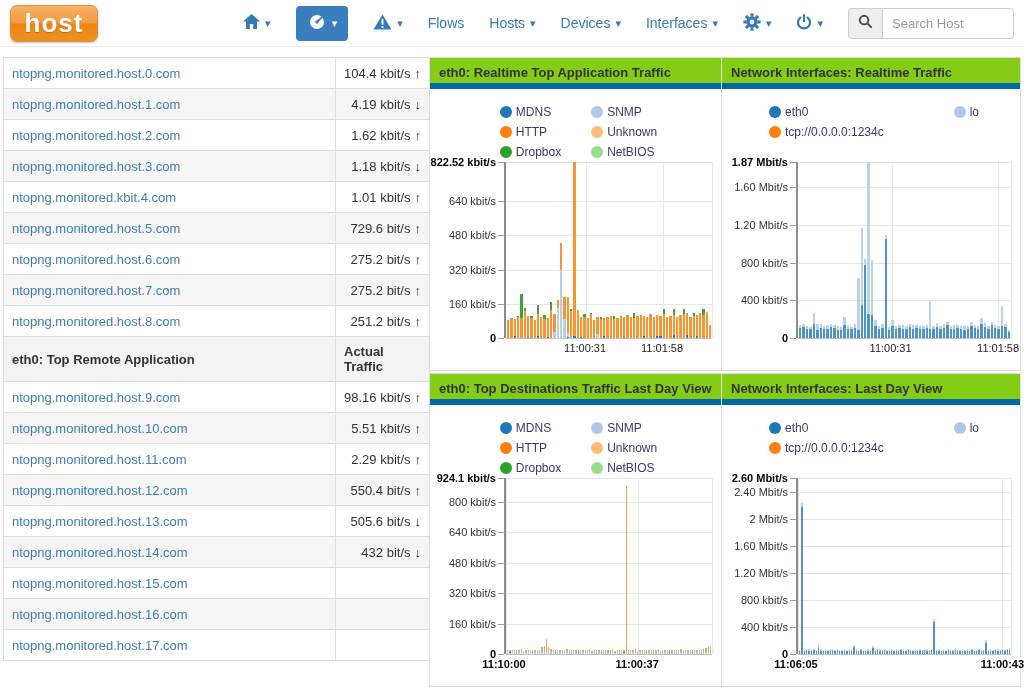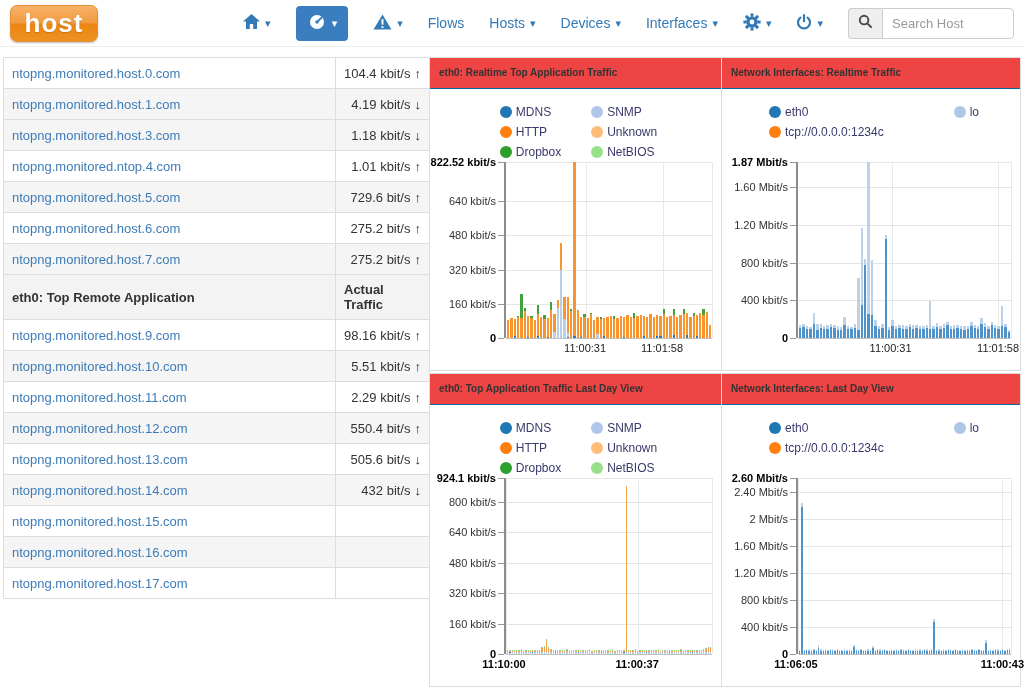--- a/index.html
+++ b/index.html
@@ -36,22 +36,22 @@
   .host-table tr.striped td { background:#f5f5f5; }
   .col-host { width:333px; }
   .col-val  { width:94px; }
   td.col-val { text-align:right; white-space:nowrap; color:#333; }
   .host-link { color:#3e7cb7; text-decoration:none; cursor:pointer; }
   .arrow { font-weight:bold; color:#111; margin-left:4px; font-size:13px; }
 
   
   .panel { border:1px solid #ddd; background:#fff; }
   .panel.top { margin-bottom:2px; }
-  .panel-head { height:31px; line-height:30px; padding-left:9px; background:#ef4444; border-bottom:1px solid #0369a1;
-                font-weight:bold; font-size:10px; color:#333; }
+  .panel-head { height:31px; line-height:30px; padding-left:9px; background:#84cc16; border-bottom:6px solid #0369a1;
+                font-weight:bold; font-size:13px; color:#333; }
   .chart-body { height:281px; padding:6px 0 0 6px; position:relative; }
   .legend { display:grid; grid-auto-flow:column; justify-content:center; align-items:center; margin-top:7px; height:58px; }
   .lgi { display:flex; align-items:center; font-size:12px; color:#39396b; }
   .dot { width:12px; height:12px; border-radius:50%; margin-right:4px; flex:none; }
   .plot-wrap { position:relative; height:176px; margin-top:2px; }
   .ylabels { position:absolute; left:0; top:0; bottom:0; width:62px; }
   .ylab { position:absolute; right:2px; transform:translateY(-50%); font-size:11px; color:#333; white-space:nowrap; }
   .ylab.b { font-weight:bold; color:#000; }
   .plot { position:absolute; left:68px; right:9px; top:0; bottom:0; border-left:2px solid #8c8c8c; }
   .grid-h { position:absolute; left:0; right:0; height:1px; background:#e5e5e5; z-index:1; }
@@ -166,39 +166,47 @@
     <table class="host-table">
       <tbody id="host-tbody">
           <tr>
             <td class="col-host"><a class="host-link">ntopng.monitored.host.0.com</a></td>
             <td class="col-val"><span class="tval">104.4 kbit/s</span><span class="arrow">↑</span></td>
           </tr>
           <tr class="striped">
             <td class="col-host"><a class="host-link">ntopng.monitored.host.1.com</a></td>
             <td class="col-val"><span class="tval">4.19 kbit/s</span><span class="arrow">↓</span></td>
           </tr>
+          <tr>
+            <td class="col-host"><a class="host-link">ntopng.monitored.host.2.com</a></td>
+            <td class="col-val"><span class="tval">1.62 kbit/s</span><span class="arrow">↑</span></td>
+          </tr>
           <tr class="striped">
             <td class="col-host"><a class="host-link">ntopng.monitored.host.3.com</a></td>
             <td class="col-val"><span class="tval">1.18 kbit/s</span><span class="arrow">↓</span></td>
           </tr>
           <tr>
-            <td class="col-host"><a class="host-link">ntopng.monitored.ntop.4.com</a></td>
+            <td class="col-host"><a class="host-link">ntopng.monitored.kbit.4.com</a></td>
             <td class="col-val"><span class="tval">1.01 kbit/s</span><span class="arrow">↑</span></td>
           </tr>
           <tr class="striped">
             <td class="col-host"><a class="host-link">ntopng.monitored.host.5.com</a></td>
             <td class="col-val"><span class="tval">729.6 bit/s</span><span class="arrow">↑</span></td>
           </tr>
           <tr>
             <td class="col-host"><a class="host-link">ntopng.monitored.host.6.com</a></td>
             <td class="col-val"><span class="tval">275.2 bit/s</span><span class="arrow">↑</span></td>
           </tr>
           <tr class="striped">
             <td class="col-host"><a class="host-link">ntopng.monitored.host.7.com</a></td>
             <td class="col-val"><span class="tval">275.2 bit/s</span><span class="arrow">↑</span></td>
+          </tr>
+          <tr>
+            <td class="col-host"><a class="host-link">ntopng.monitored.host.8.com</a></td>
+            <td class="col-val"><span class="tval">251.2 bit/s</span><span class="arrow">↑</span></td>
           </tr>
           <tr>
             <th class="col-host">eth0: Top Remote Application</th>
             <th class="col-val">Actual Traffic</th>
           </tr>
           <tr>
             <td class="col-host"><a class="host-link">ntopng.monitored.host.9.com</a></td>
             <td class="col-val"><span class="tval">98.16 kbit/s</span><span class="arrow">↑</span></td>
           </tr>
           <tr class="striped">
@@ -521,21 +529,21 @@
               </div>
             </div>
         </div>
         <div class="xlabels">
             <div class="xlab" style="left: 39%;">11:00:31</div>
             <div class="xlab" style="left: 76%;">11:01:58</div>
           </div>
       </div>
     </div>
     <div class="panel">
-      <div class="panel-head">eth0: Top Application Traffic Last Day View</div>
+      <div class="panel-head">eth0: Top Destinations Traffic Last Day View</div>
       <div class="chart-body">
         <div class="legend" style="grid-template-rows: repeat(3, 20px); column-gap: 30px;">
             <span class="lgi">
               <span class="dot" style="background: rgb(31, 119, 180);"></span>
               <span>MDNS</span>
             </span>
             <span class="lgi">
               <span class="dot" style="background: rgb(255, 127, 14);"></span>
               <span>HTTP</span>
             </span>

